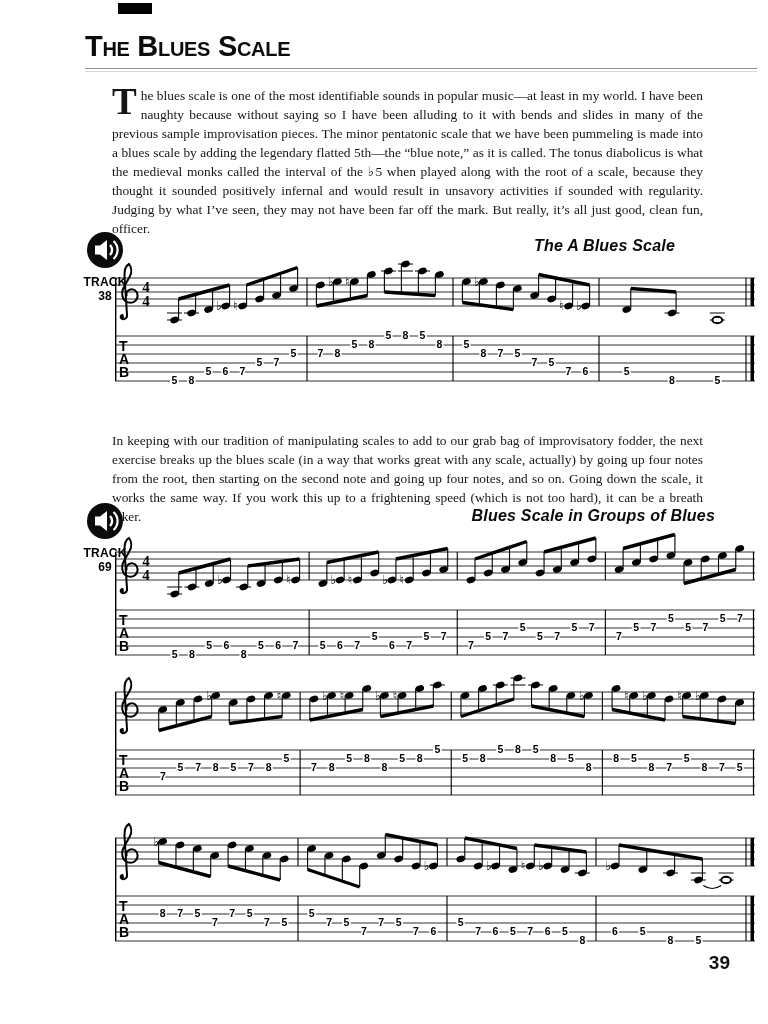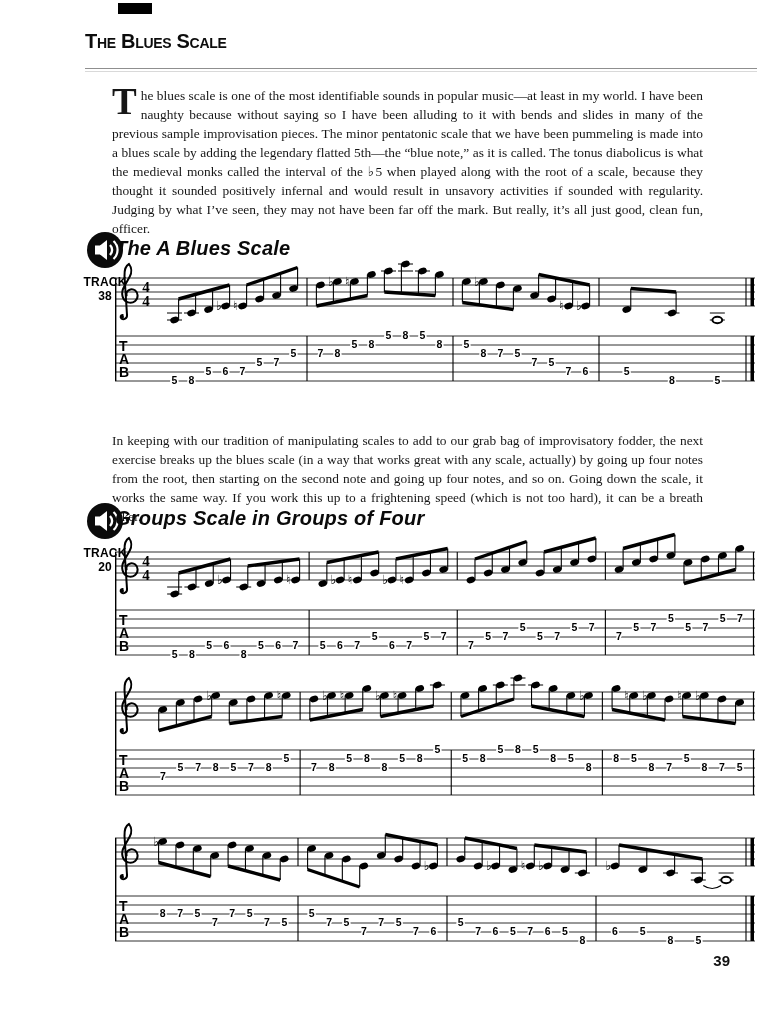--- a/index.html
+++ b/index.html
@@ -1,40 +1,40 @@
 <!DOCTYPE html>
 <html><head>
 <meta charset="utf-8">
 <style>
   html,body{margin:0;padding:0;background:#e8e8e8;}
   .page{position:relative;width:768px;height:1024px;background:#ffffff;overflow:hidden;
         font-family:"Liberation Serif", serif;color:#141414;}
   .print-mark{position:absolute;left:118px;top:3px;width:34px;height:11px;background:#000;}
   .title{position:absolute;left:85px;top:30px;font-family:"Liberation Sans",sans-serif;
-         font-weight:bold;font-size:20px;letter-spacing:-0.3px;font-variant:small-caps;color:#0c0c0c;}
+         font-weight:bold;font-size:29px;letter-spacing:-0.3px;font-variant:small-caps;color:#0c0c0c;}
   .title-rule{position:absolute;left:85px;top:68px;width:672px;height:2px;
               border-top:1px solid #8f8f8f;border-bottom:1px solid #d9d9d9;}
   .para{position:absolute;left:112px;width:591px;font-size:13.4px;line-height:19px;
         text-align:justify;color:#161616;}
   .p1{top:86px;}
   .p2{top:431px;}
   .dropcap{float:left;font-weight:bold;font-size:37px;line-height:30px;padding:1px 4px 0 0;}
   .speaker{position:absolute;width:52px;text-align:center;}
   .sp1{left:79px;top:230px;}
   .sp2{left:79px;top:501px;}
   .track-label{font-family:"Liberation Sans",sans-serif;font-weight:bold;font-size:12px;
                letter-spacing:0.2px;margin-top:1px;color:#000;}
   .mus-heading{position:absolute;font-family:"Liberation Sans",sans-serif;font-weight:bold;
-               font-style:italic;font-size:20px;letter-spacing:0.2px;color:#0a0a0a;text-align:left;}
+               font-style:italic;font-size:16px;letter-spacing:0.2px;color:#0a0a0a;text-align:right;}
   .h1{left:115px;top:237px;width:560px;}
   .h2{left:115px;top:507px;width:600px;}
   .system{position:absolute;left:115px;width:640px;height:135px;}
   .sys1{top:258px;} .sys2{top:532px;} .sys3{top:672px;} .sys4{top:818px;}
   .page-num{position:absolute;left:640px;top:952px;width:90px;text-align:right;
-            font-family:"Liberation Sans",sans-serif;font-weight:bold;font-size:15px;color:#111;}
+            font-family:"Liberation Sans",sans-serif;font-weight:bold;font-size:19px;color:#111;}
 </style>
 </head>
 <body>
 
 <div class="page">
 
   <div class="print-mark"></div>
 
   <div class="title">The Blues Scale</div>
   <div class="title-rule"></div>
@@ -194,23 +194,23 @@
   <div class="para p2">In keeping with our tradition of manipulating scales to add to our grab bag of improvisatory fodder, the next exercise breaks up the blues scale (in a way that works great with any scale, actually) by going up four notes from the root, then starting on the second note and going up four notes, and so on. Going down the scale, it works the same way. If you work this up to a frightening speed (which is not too hard), it can be a breath taker.</div>
 
   <div class="speaker sp2">
     <svg width="40" height="40" viewBox="-20 -20 40 40">
       <circle cx="0" cy="0" r="18" fill="#0b0b0b"></circle>
       <rect x="-10" y="-4.5" width="6" height="9" fill="#fff"></rect>
       <polygon points="-5,-4.5 2,-10 2,10 -5,4.5" fill="#fff"></polygon>
       <path d="M 5,-5 A 7 7 0 0 1 5,5" fill="none" stroke="#fff" stroke-width="2.4"></path>
       <path d="M 8.5,-9 A 12 12 0 0 1 8.5,9" fill="none" stroke="#fff" stroke-width="2.2"></path>
     </svg>
-    <div class="track-label">TRACK 20</div>
+    <div class="track-label">TRACK 69</div>
   </div>
-  <div class="mus-heading h2">Groups Scale in Groups of Four</div>
+  <div class="mus-heading h2">Blues Scale in Groups of Blues</div>
   <div class="system sys2"><svg width="640" height="135" viewBox="0 0 640 135">
         <line x1="0" y1="20" x2="640" y2="20" stroke="#1a1a1a" stroke-width="0.9"></line>
         <line x1="0" y1="27" x2="640" y2="27" stroke="#1a1a1a" stroke-width="0.9"></line>
         <line x1="0" y1="34" x2="640" y2="34" stroke="#1a1a1a" stroke-width="0.9"></line>
         <line x1="0" y1="41" x2="640" y2="41" stroke="#1a1a1a" stroke-width="0.9"></line>
         <line x1="0" y1="48" x2="640" y2="48" stroke="#1a1a1a" stroke-width="0.9"></line>
         <line x1="0" y1="78" x2="640" y2="78" stroke="#1a1a1a" stroke-width="0.9"></line>
         <line x1="0" y1="87" x2="640" y2="87" stroke="#1a1a1a" stroke-width="0.9"></line>
         <line x1="0" y1="96" x2="640" y2="96" stroke="#1a1a1a" stroke-width="0.9"></line>
         <line x1="0" y1="105" x2="640" y2="105" stroke="#1a1a1a" stroke-width="0.9"></line>

